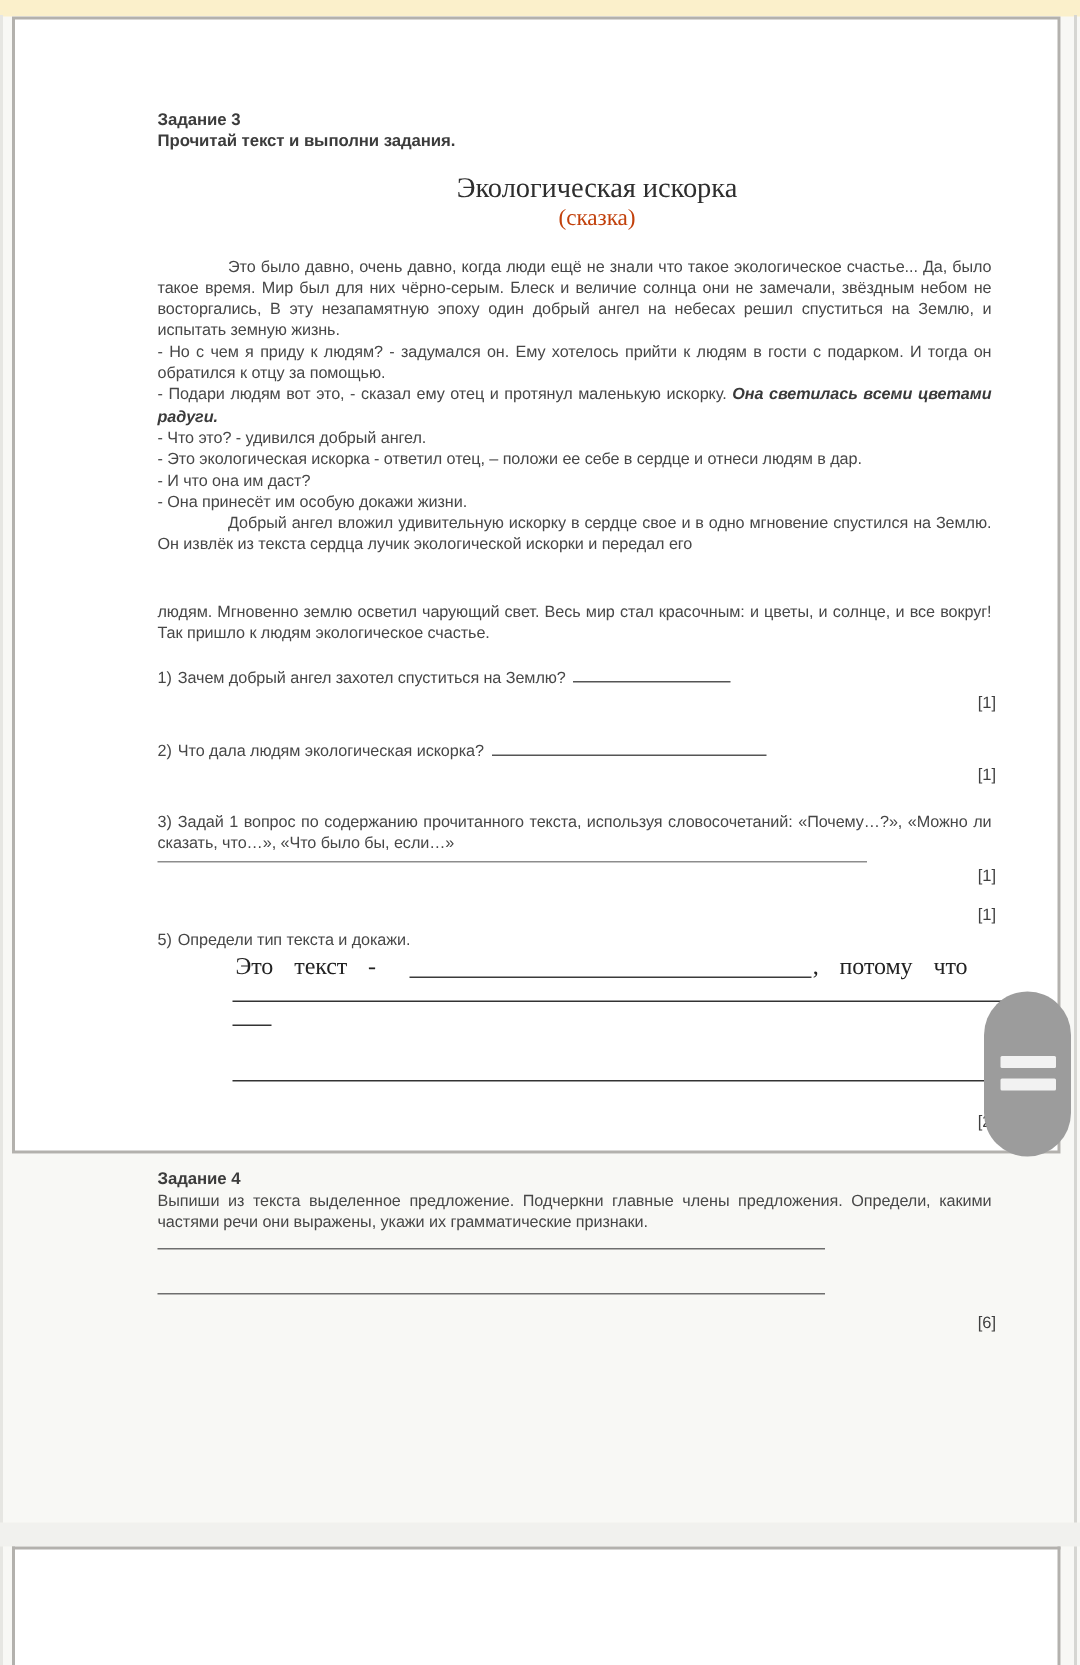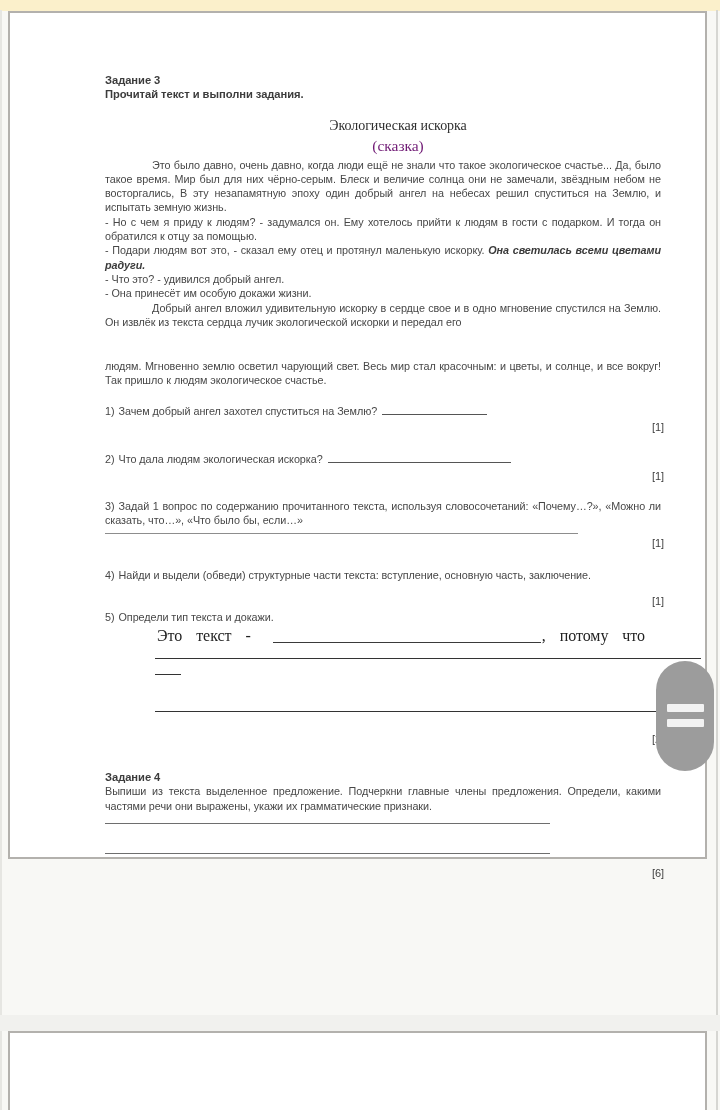--- a/index.html
+++ b/index.html
@@ -18,41 +18,41 @@
     background:#d6d6d2;
   }
   .edge-line-left{
     position:absolute;top:10px;bottom:0;left:0;width:2px;
     background:#e6e6e2;
   }
   .page{
     position:absolute;left:8px;width:699px;background:#ffffff;
     border:2px solid #b3b1ad;box-sizing:border-box;
   }
-  .page1{top:11px;height:848px;}
+  .page1{top:11px;height:758px;}
   .page-gap{
     position:absolute;left:0;top:1015px;width:720px;height:16px;
     background:#f1f1ee;
   }
   .page2{top:1031px;height:90px;border-bottom:none;}
 
   .page-content{
     position:absolute;left:95px;top:60px;right:44px;
     font-size:10.8px;line-height:14.3px;letter-spacing:-0.05px;
   }
   .bold-head{font-weight:bold;color:#3c3c3c;font-size:11.2px;}
   .story-title{
-    font-family:"Liberation Serif", serif;font-size:14px;line-height:21px;
+    font-family:"Liberation Serif", serif;font-size:19px;line-height:21px;
     text-align:center;padding-left:30px;margin-top:13px;color:#2e2e2e;
   }
   .story-subtitle{
     font-family:"Liberation Serif", serif;font-size:15.5px;line-height:19px;
-    text-align:center;padding-left:30px;color:#701a75;
-  }
-  .story{margin-top:3px;}
+    text-align:center;padding-left:30px;color:#c2410c;
+  }
+  .story{margin-top:16px;}
   .story p{margin:0;text-align:justify;}
   .story p.indent{text-indent:47px;}
   .em-bi{font-weight:bold;font-style:italic;color:#3a3a3a;}
   .story-gap{height:30px;}
   .continuation{margin:0;text-align:justify;}
 
   .q-row{margin:0;}
   .qnum{margin-right:4px;}
   .q1{margin-top:16px;}
   .q2{margin-top:18px;}
@@ -130,20 +130,22 @@
     <div class="bold-head">Прочитай текст и выполни задания.</div>
 
     <div class="story-title">Экологическая искорка</div>
     <div class="story-subtitle">(сказка)</div>
 
     <div class="story">
       <p class="indent">Это было давно, очень давно, когда люди ещё не знали что такое экологическое счастье... Да, было такое время. Мир был для них чёрно-серым. Блеск и величие солнца они не замечали, звёздным небом не восторгались, В эту незапамятную эпоху один добрый ангел на небесах решил спуститься на Землю, и испытать земную жизнь.</p>
       <p>- Но с чем я приду к людям? - задумался он. Ему хотелось прийти к людям в гости с подарком. И тогда он обратился к отцу за помощью.</p>
       <p><span>- Подари людям вот это, - сказал ему отец и протянул маленькую искорку. </span><span class="em-bi">Она светилась всеми цветами радуги.</span></p>
       <p>- Что это? - удивился добрый ангел.</p>
+      <p>- Это экологическая искорка - ответил отец, – положи ее себе в сердце и отнеси людям в дар.</p>
+      <p>- И что она им даст?</p>
       <p>- Она принесёт им особую докажи жизни.</p>
       <p class="indent">Добрый ангел вложил удивительную искорку в сердце свое и в одно мгновение спустился на Землю. Он извлёк из текста сердца лучик экологической искорки и передал его</p>
     </div>
 
     <div class="story-gap"></div>
     <p class="continuation">людям. Мгновенно землю осветил чарующий свет. Весь мир стал красочным: и цветы, и солнце, и все вокруг! Так пришло к людям экологическое счастье.</p>
 
     <div class="q-row q1">
       <span class="qnum">1)</span><span>Зачем добрый ангел захотел спуститься на Землю?</span><span class="blank-inline blank-q1"></span>
     </div>
@@ -153,23 +155,20 @@
       <span class="qnum">2)</span><span>Что дала людям экологическая искорка?</span><span class="blank-inline blank-q2"></span>
     </div>
     <div class="marks">[1]</div>
 
     <div class="q-row q3">
       <span class="qnum">3)</span><span>Задай 1 вопрос по содержанию прочитанного текста, используя словосочетаний: «Почему…?», «Можно ли сказать, что…», «Что было бы, если…»</span>
     </div>
     <div class="line-q3"></div>
     <div class="marks">[1]</div>
 
-    <div class="q-row q4">
-      <span class="qnum">4)</span><span>Найди и выдели (обведи) структурные части текста: вступление, основную часть, заключение.</span>
-    </div>
     <div class="marks marks-q4">[1]</div>
 
     <div class="q-row q5-label">
       <span class="qnum">5)</span><span>Определи тип текста и докажи.</span>
     </div>
     <div class="q5-answer">
       <span class="words">Это текст -</span>
       <span class="blank-grow"></span>
       <span class="words suffix">, потому что</span>
     </div>

